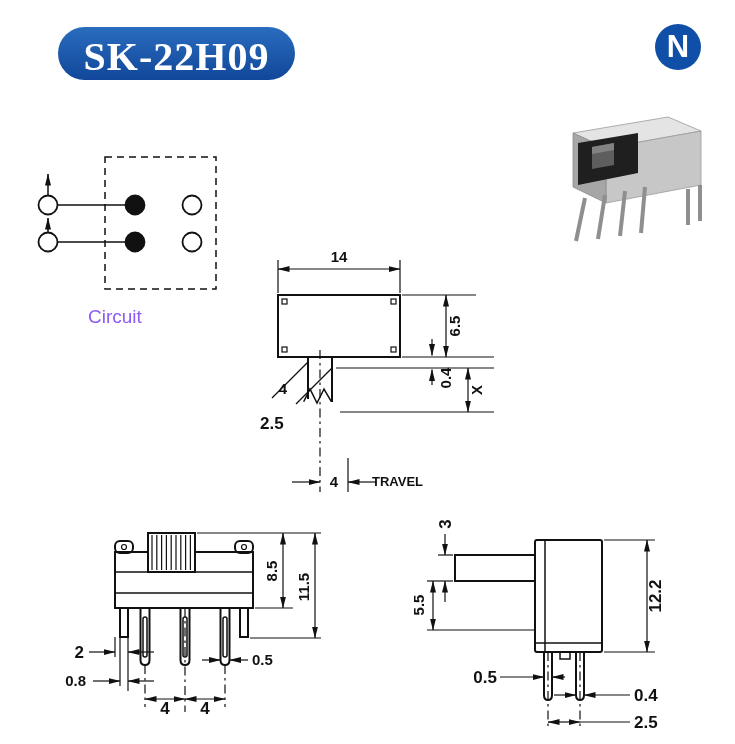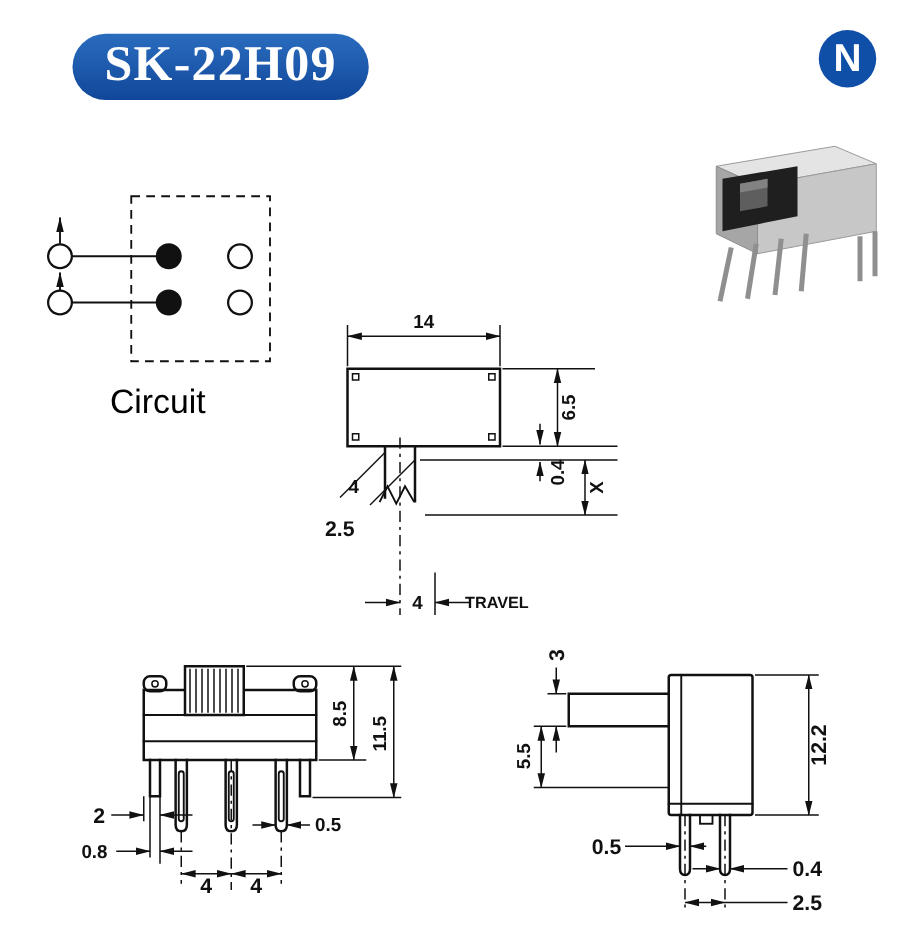--- a/index.html
+++ b/index.html
@@ -1,27 +1,27 @@
 <!DOCTYPE html>
 <html><head>
 <meta charset="utf-8">
 <style>
   html,body{margin:0;padding:0;background:#fff;}
   .page{position:relative;width:735px;height:744px;background:#ffffff;overflow:hidden;
         font-family:"Liberation Sans",sans-serif;}
   .abs{position:absolute;}
   .badge{left:58px;top:27px;width:237px;height:53px;border-radius:27px;
          background:linear-gradient(180deg,#2a6cbe 0%,#11479a 100%);
-         display:flex;align-items:flex-start;justify-content:center;}
+         display:flex;align-items:flex-end;justify-content:center;}
   .badge span{color:#fff;font-family:"Liberation Serif",serif;font-weight:bold;
               font-size:40px;letter-spacing:1px;}
   .logo{left:655px;top:24px;width:46px;height:46px;border-radius:50%;background:#0f4fa8;
         display:flex;align-items:center;justify-content:center;}
   .logo span{color:#fff;font-weight:bold;font-size:31px;font-family:"Liberation Sans",sans-serif;}
-  .circuit-label{left:88px;top:306px;font-size:27px;color:#000000;}
+  .circuit-label{left:88px;top:306px;font-size:19px;color:#8b5cf6;}
   
   .ln{stroke:#111;stroke-width:2;fill:none;stroke-linecap:square;}
   .md{stroke:#111;stroke-width:1.5;fill:none;}
   .tn{stroke:#111;stroke-width:1.2;fill:none;}
   .dash{stroke-dasharray:9 4 2.5 4;}
   .dsh2{stroke-dasharray:7 5;}
   text.dim{font-family:"Liberation Sans",sans-serif;font-weight:bold;font-size:15px;fill:#111;stroke:none;}
   text.lg{font-size:17px;}
   text.sm{font-size:13px;}
 </style>

